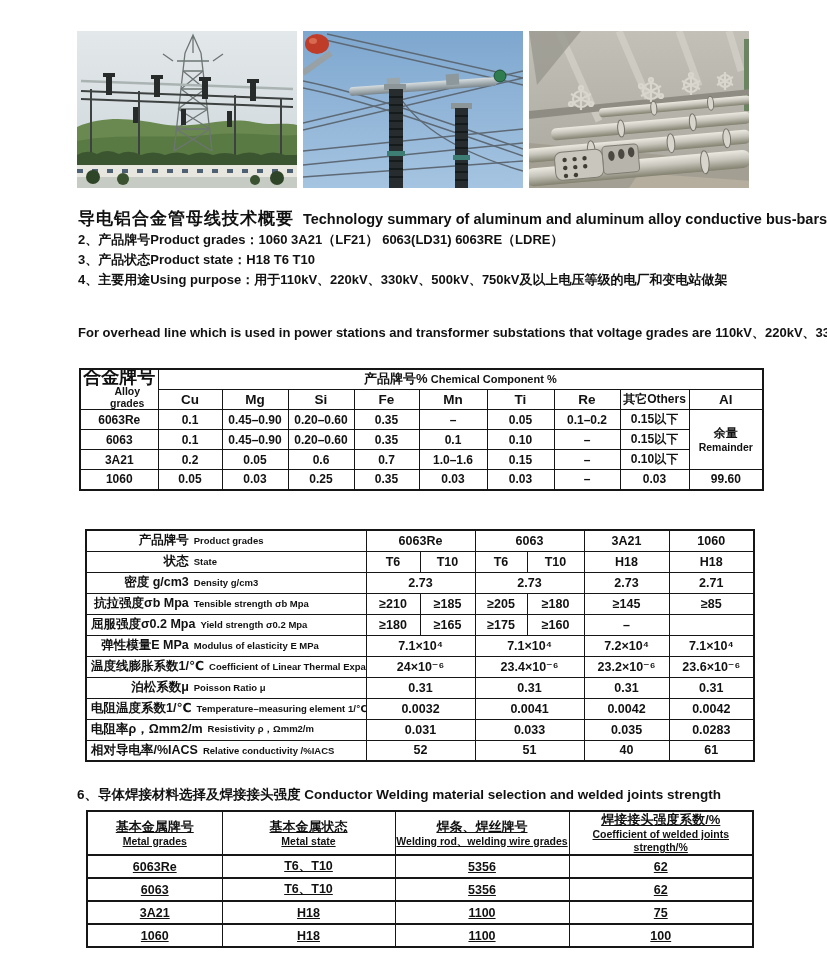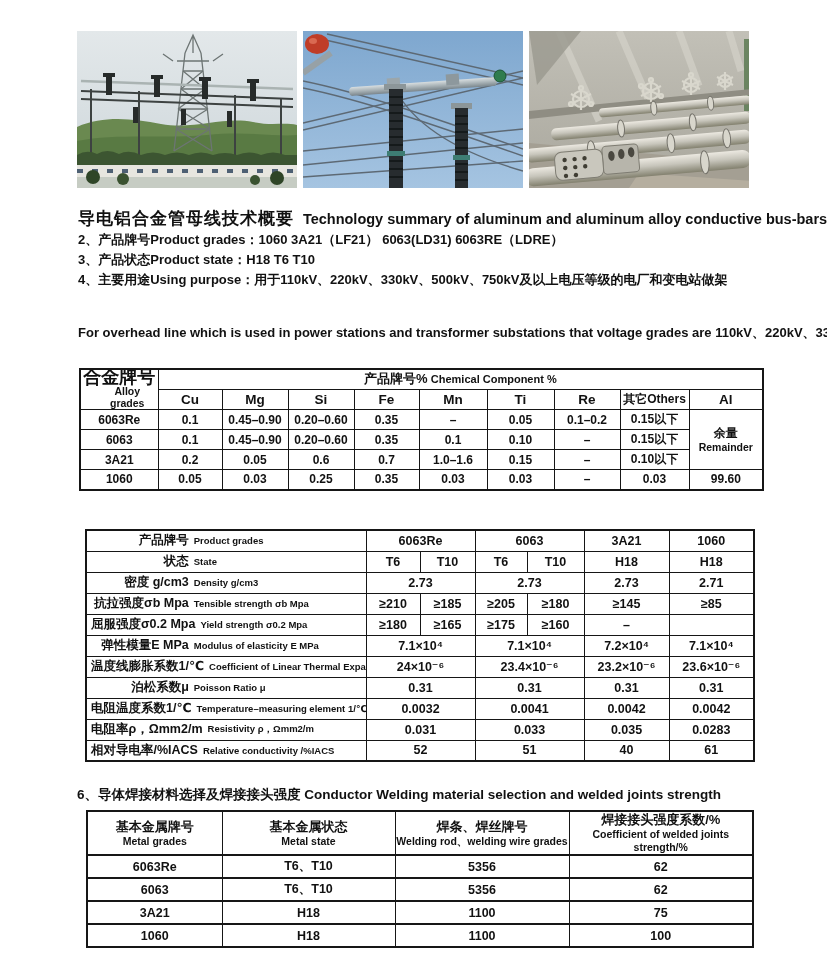--- a/index.html
+++ b/index.html
@@ -46,21 +46,21 @@
   .rem .en { display:block; font-size:10.5px; line-height:12px; }
   
   .t2 { top:529px; left:85px; width:668px; font-size:12.5px; border:2px solid #161616; }
   .t2 td { height:21px; }
   .t2 .lbl { padding:0 4px;margin-top:8px; }
   .lblwrap { display:flex; align-items:center; width:100%; }
   .lbl-cn { flex:0 0 38%; text-align:right; font-size:12.5px; font-weight:bold;
             padding-right:5px; white-space:nowrap; }
   .lbl-en { flex:1; text-align:left; font-size:9.5px; font-weight:bold; white-space:nowrap; }
   
-  .t3 { top:810px; left:86px; width:666px; font-size:12.5px; border:2px solid #161616; }
+  .t3 { top:810px; left:86px; width:666px; font-size:12.5px; border:2px solid #161616;text-decoration:underline; }
   .t3 td { height:23px; border-top:2px solid #161616; border-bottom:2px solid #161616; }
   .t3 .hdr { height:38px; }
   .hdr .cn { display:block; font-size:13px; line-height:16px; }
   .hdr .en { display:block; font-size:10.5px; line-height:13px; }
 </style>
 </head>
 <body>
 
 <div class="page">
 

